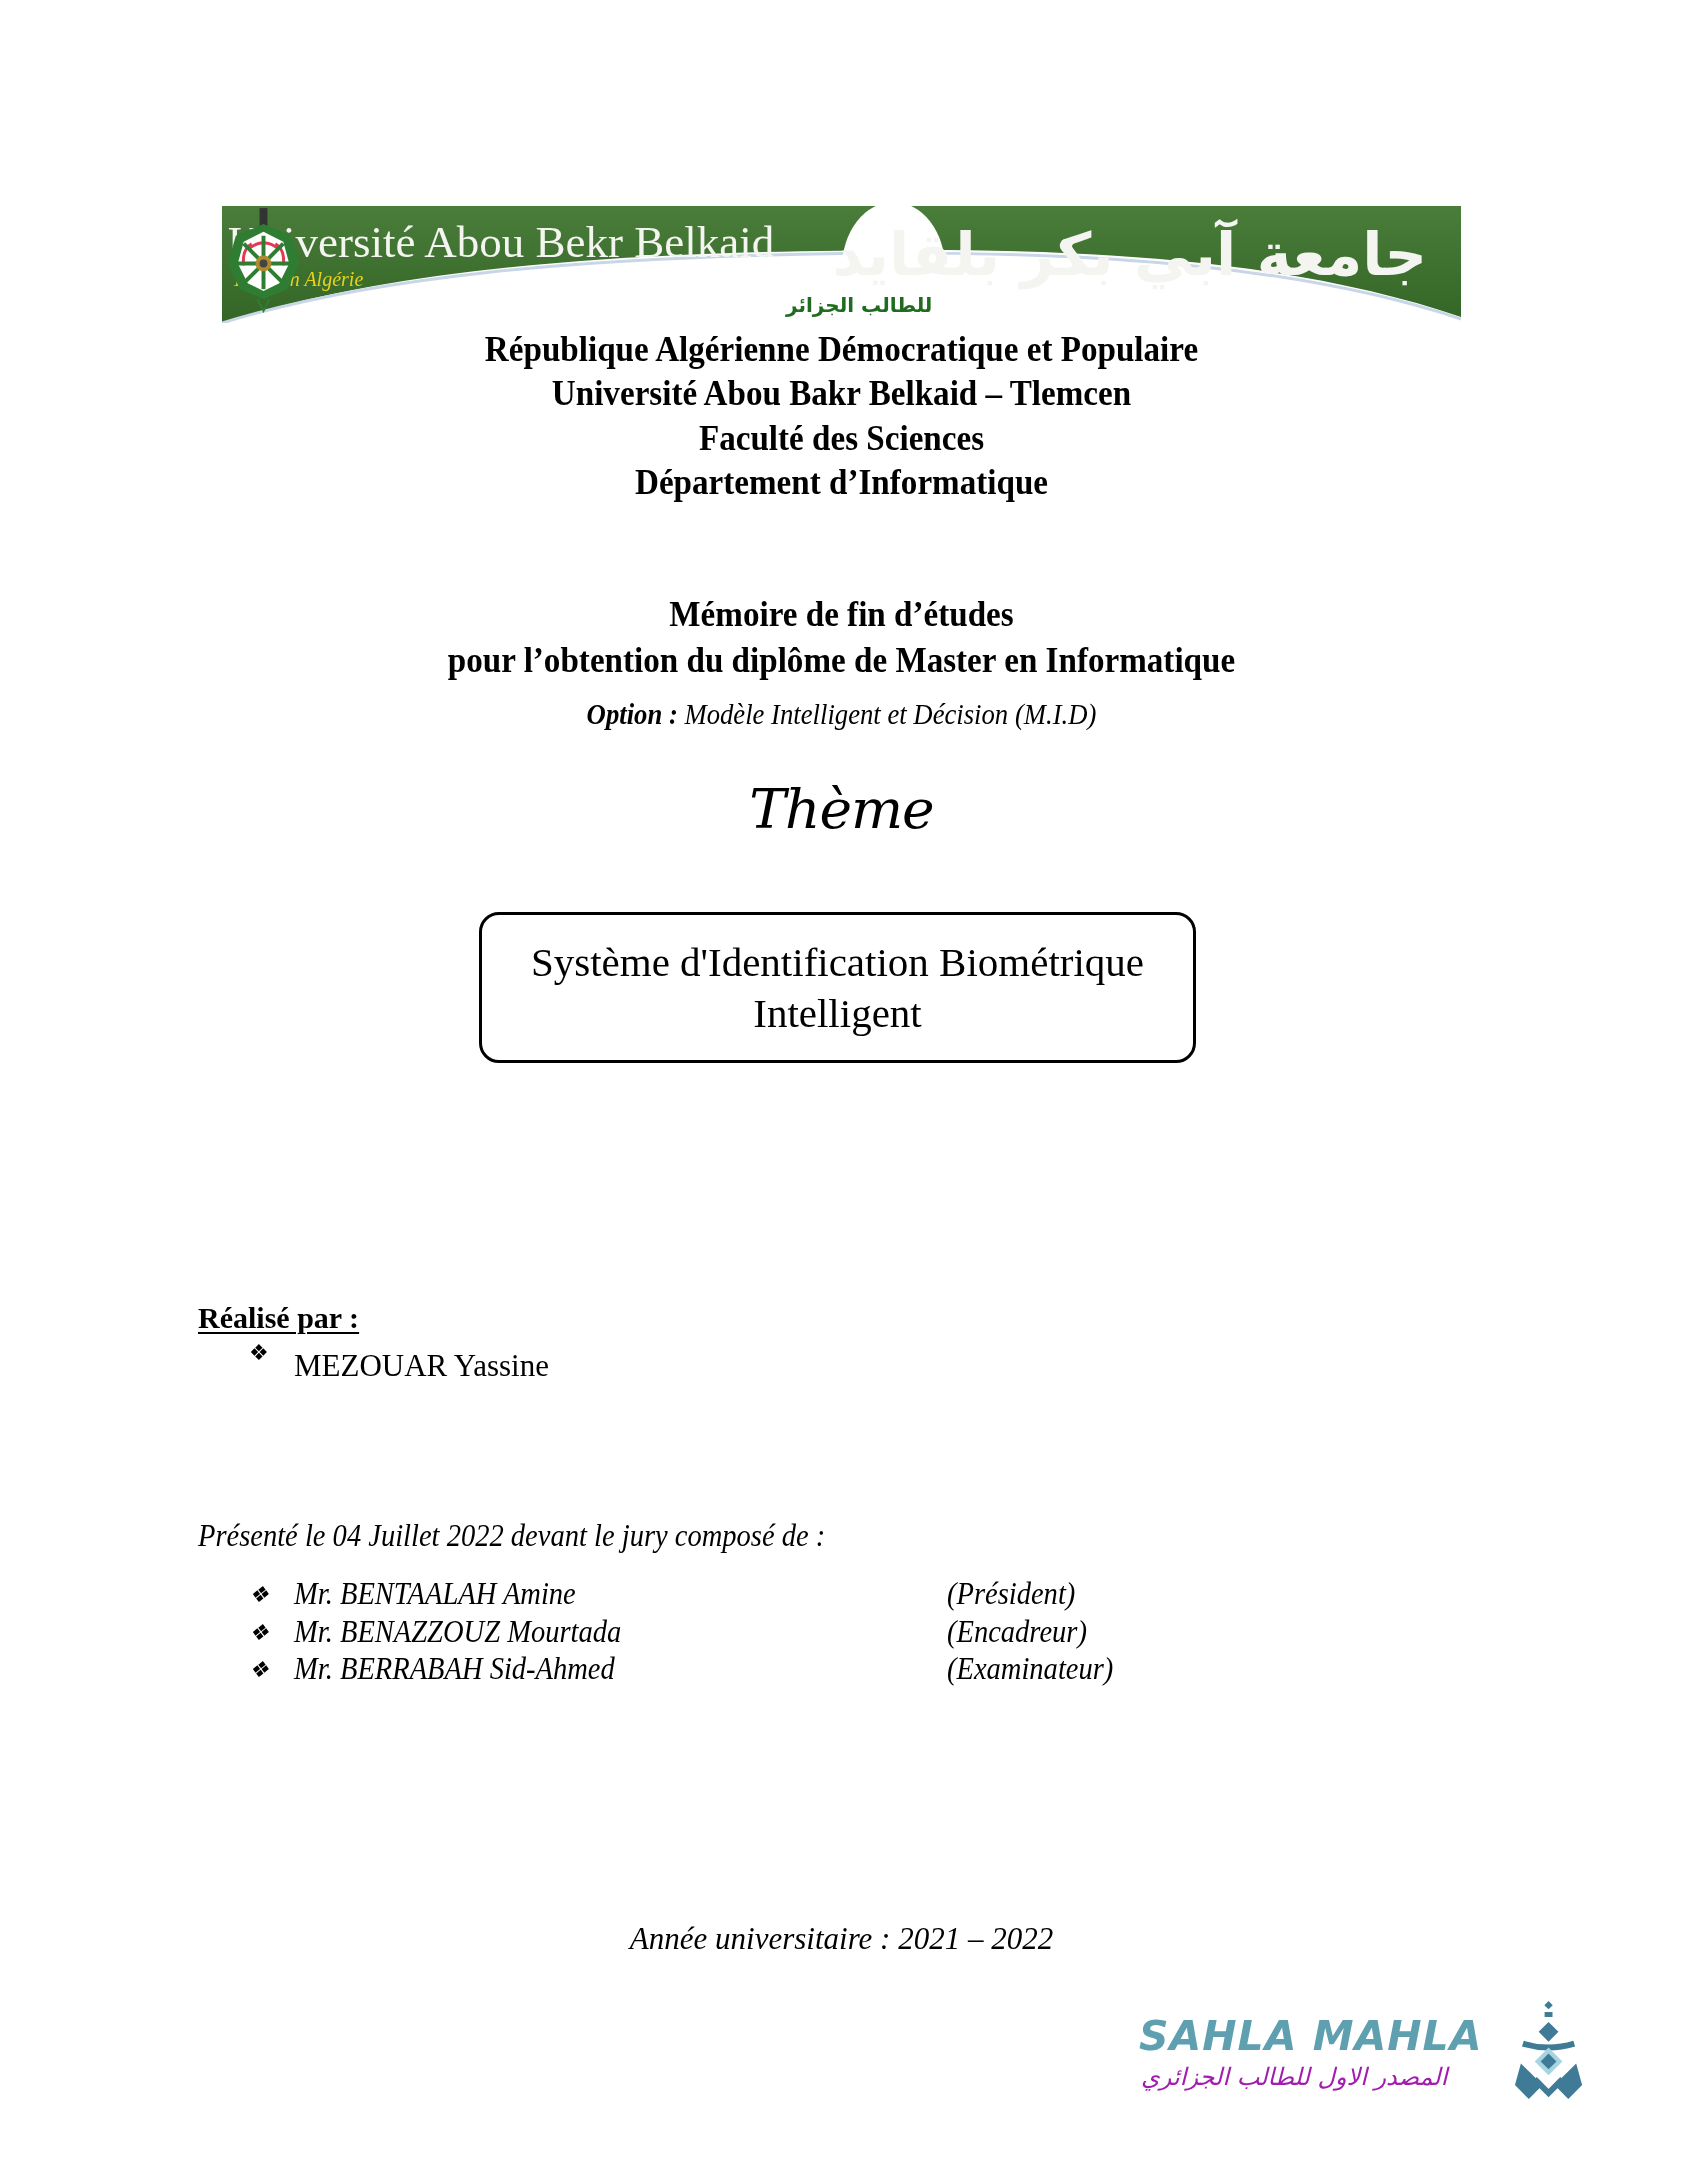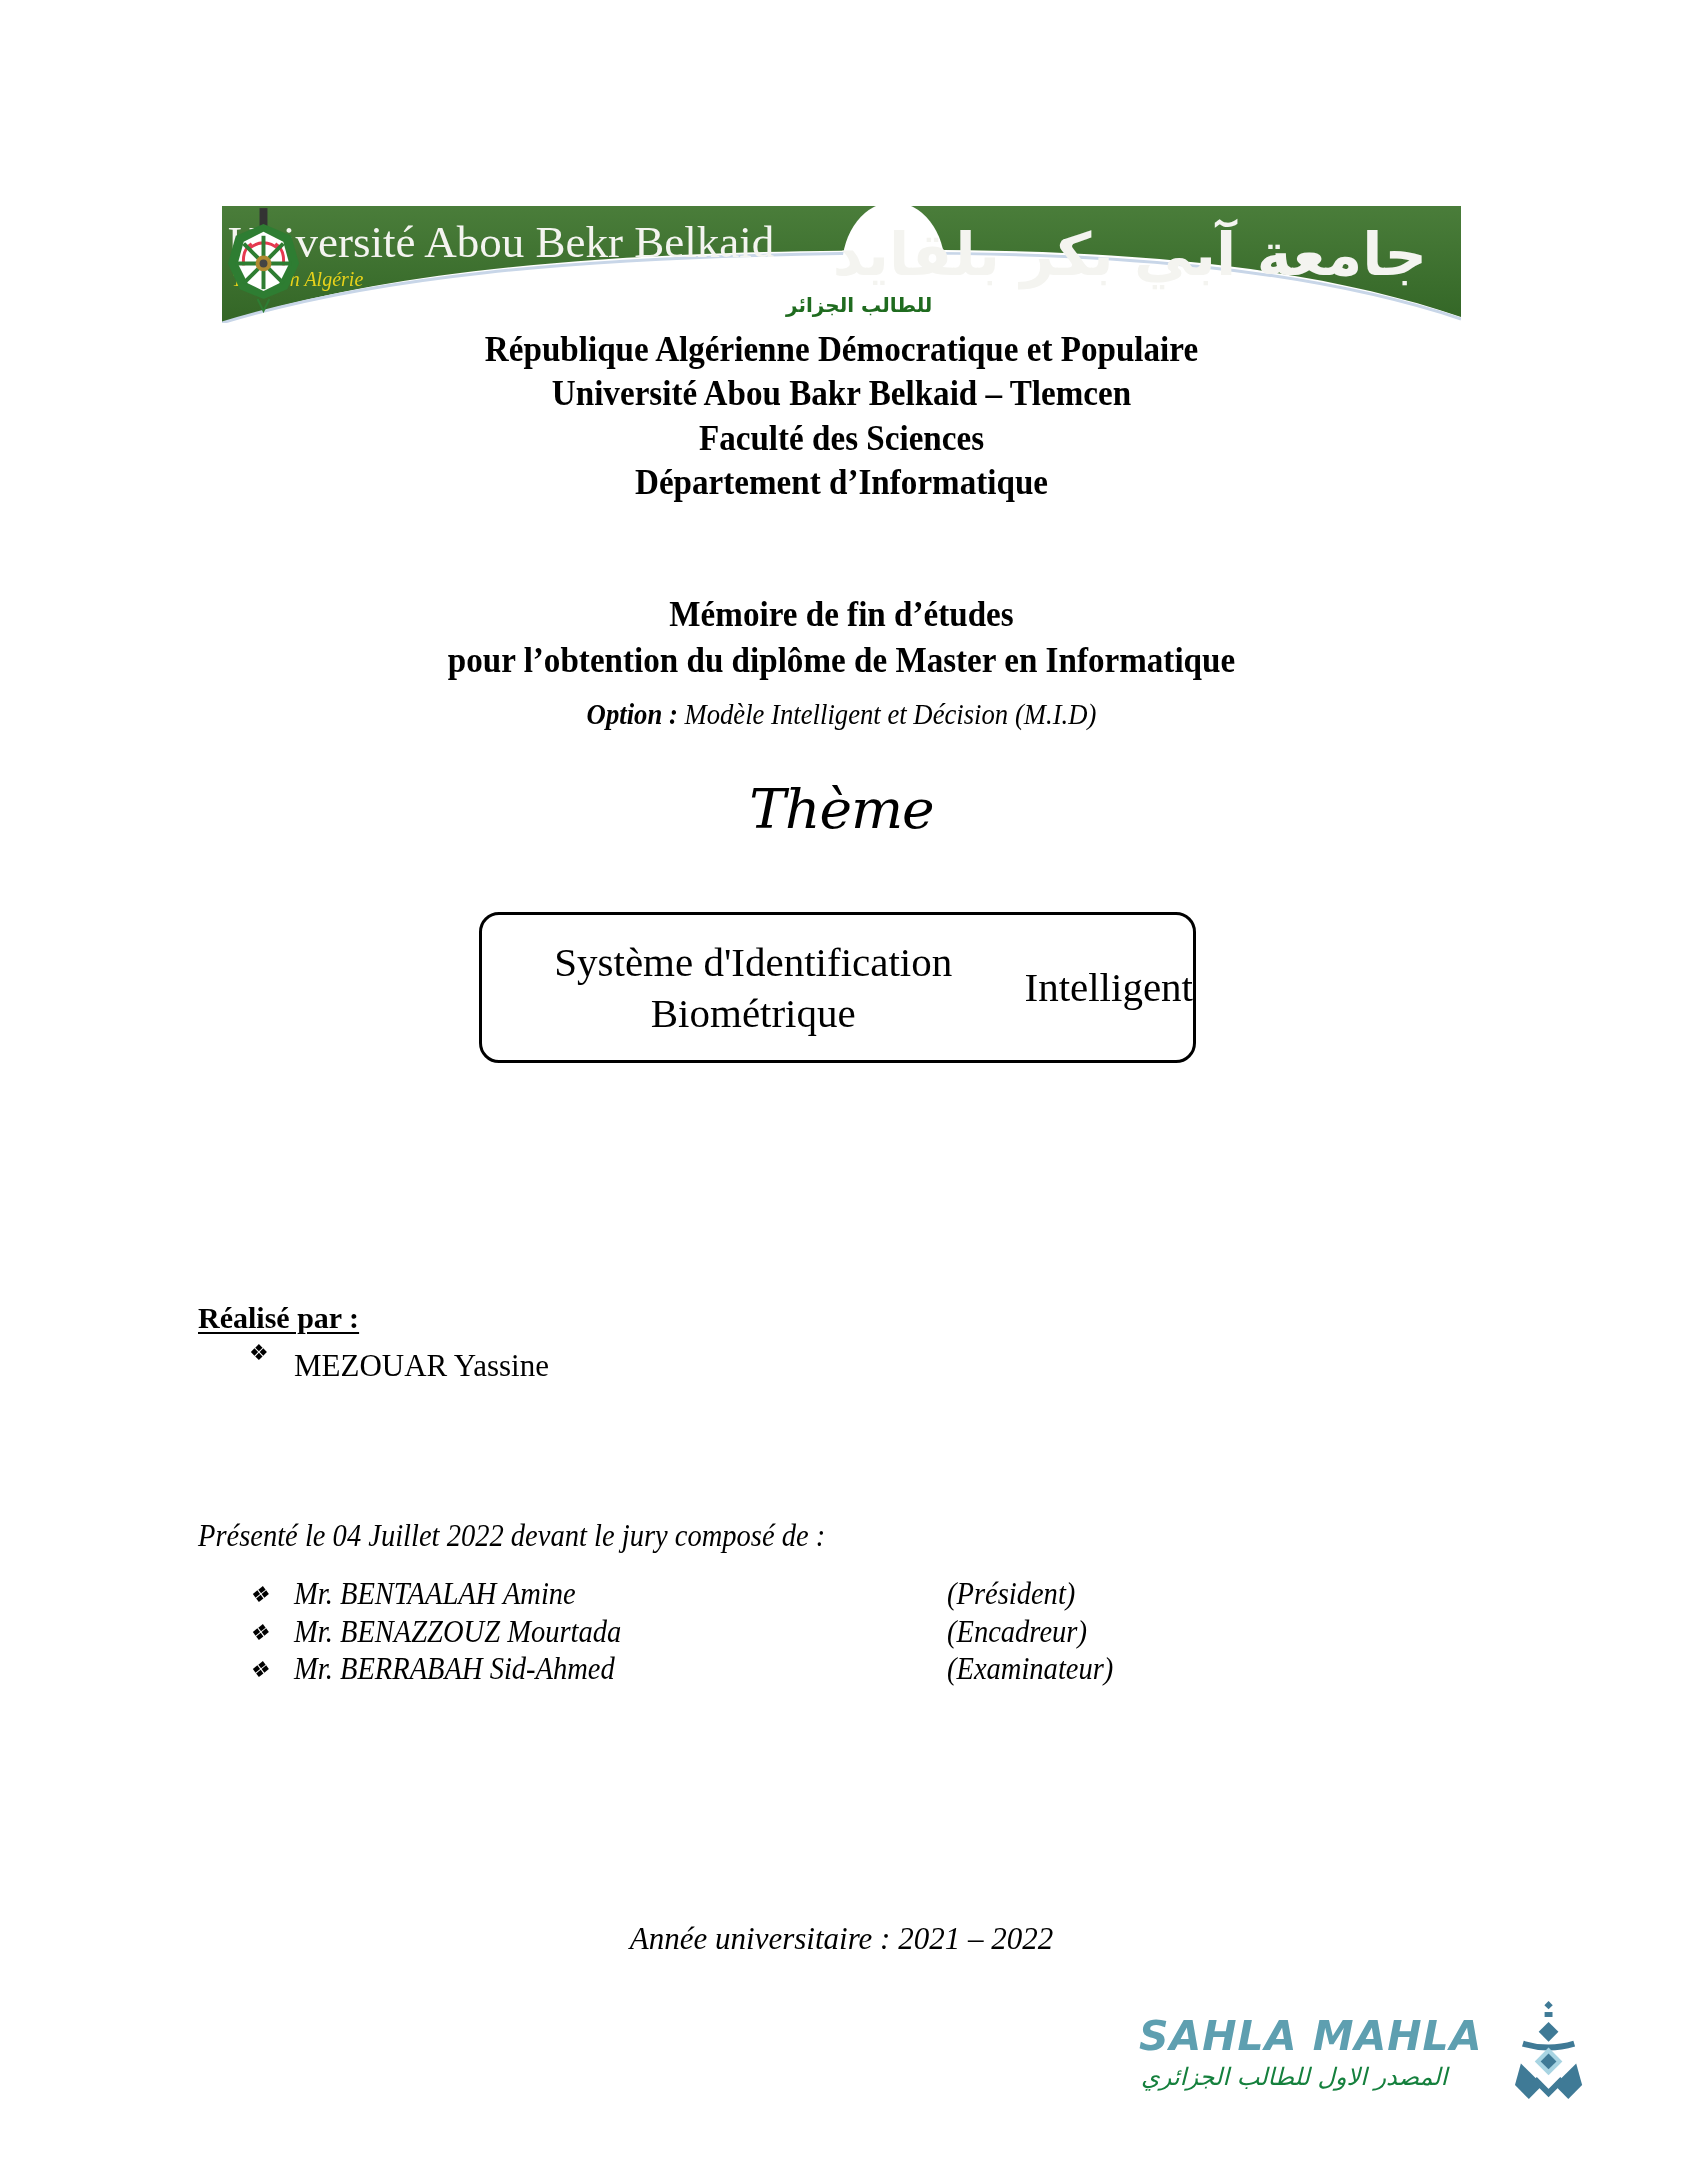--- a/index.html
+++ b/index.html
@@ -24,21 +24,21 @@
     .hdr { font-weight: bold; font-size: 36px; line-height: 45px; transform: scaleX(0.92); }
     .memoire { font-weight: bold; font-size: 36px; line-height: 45px; transform: scaleX(0.92); }
     .option { font-style: italic; font-size: 29px; transform: scaleX(0.92); }
     .option b { font-weight: bold; }
 
     .theme-word { font-family: "DejaVu Serif", serif; font-style: italic; font-size: 55px;
       letter-spacing: -1px; font-weight: normal; }
 
     .theme-box { left: 479px; top: 912px; width: 717px; height: 151px;
       border: 3px solid #000; border-radius: 20px; box-sizing: border-box;
-      display: flex; justify-content: center; align-items: center;
+      display: flex; flex-direction: column; justify-content: center; align-items: center;
       font-size: 41px; line-height: 51px; text-align: center; }
 
     .realise { left: 198px; top: 1255px; font-weight: bold; font-size: 30px;
       text-decoration: underline; text-decoration-thickness: 2px; text-underline-offset: 4px; margin-top: 46px; }
 
     .bullet { font-size: 22px; }
     .author-row { left: 249px; top: 1332px; font-size: 31px; white-space: nowrap; }
     .author-row .name { position: absolute; left: 45px; top: -4px; margin-top: 20px; }
 
     .presente { left: 198px; top: 1518px; font-style: italic; font-size: 31px; white-space: nowrap;
@@ -48,21 +48,21 @@
     .jury-row .name { position: absolute; left: 45px; top: -4px; transform-origin: left; transform: scaleX(0.92); }
     .jury-row .role { position: absolute; left: 698px; top: -4px; transform-origin: left; transform: scaleX(0.92); }
     .jury-row .bullet { position: absolute; left: 0; top: 2px; }
 
     .annee { font-size: 31px; font-style: italic; }
 
     .sahla { left: 1139px; top: 2000px; width: 455px; height: 109px; font-style: italic; }
     .sahla-text { left: 0; top: 12px; font-family: "DejaVu Sans", sans-serif; font-weight: bold;
       font-size: 41px; color: #5e9fb0; letter-spacing: 1px; white-space: nowrap; }
     .sahla-ar { left: 2px; top: 63px; font-family: "DejaVu Sans", sans-serif; font-size: 24px;
-      color: #15803d; white-space: nowrap; direction: rtl; }
+      color: #a21caf; white-space: nowrap; direction: rtl; }
     .sahla-logo { left: 374px; top: 0px; width: 79px; height: 109px; }
   </style>
 </head>
 <body>
 
 <div class="abs banner">
   <svg width="1239" height="117" viewBox="0 0 1251 118">
     <defs>
       <linearGradient id="g" x1="0" y1="0" x2="0" y2="1">
         <stop offset="0" stop-color="#4a7d3a"></stop>

